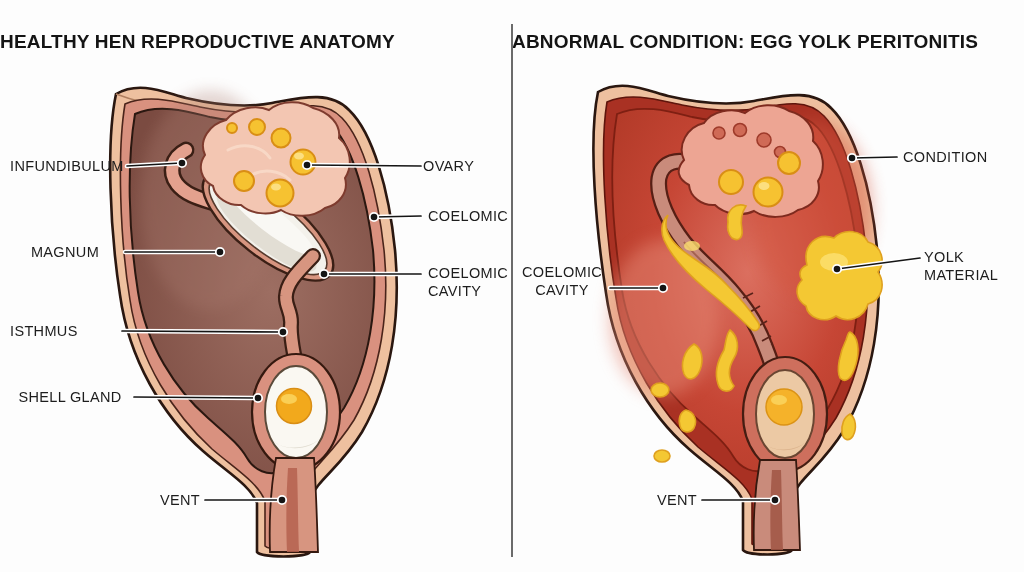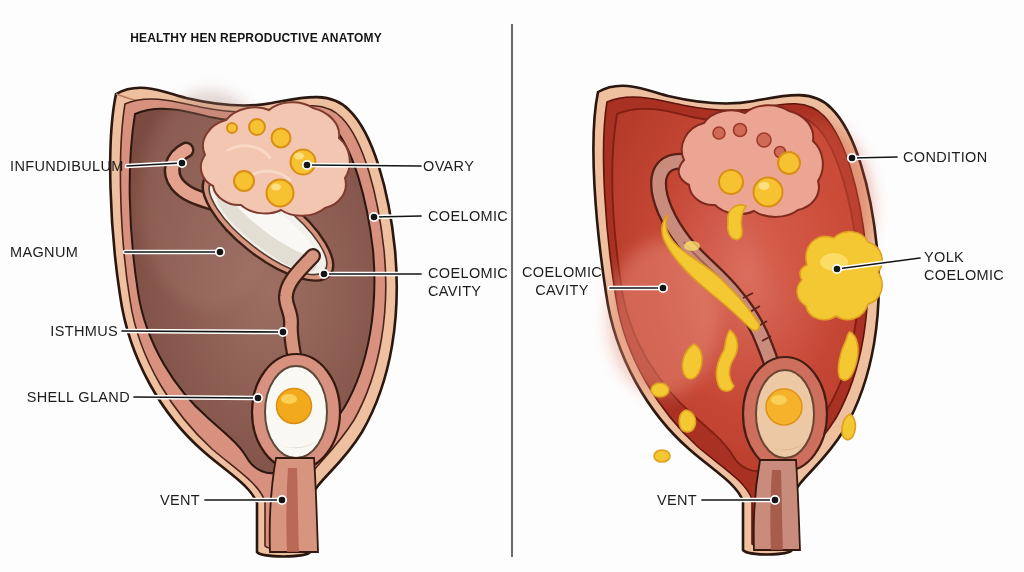--- a/index.html
+++ b/index.html
@@ -6,22 +6,22 @@
   body{
     width:1024px;height:572px;position:relative;overflow:hidden;
     background:var(--background,#fdfdfd);
     font-family:"Liberation Sans", sans-serif;
   }
   .panel{position:absolute;top:0;width:512px;height:572px;}
   #panel-left{left:0;}
   #panel-right{left:512px;}
   .panel svg{position:absolute;left:0;top:0;}
   .title{
-    position:absolute;top:31px;left:0;width:100%;text-align:center;
-    font-size:12px;font-weight:700;letter-spacing:.2px;color:var(--title_text,#141414);
+    position:absolute;top:31px;left:0;width:100%;
+    font-size:19px;font-weight:700;letter-spacing:.2px;color:var(--title_text,#141414);
   }
   .label{
     position:absolute;font-size:14.5px;color:var(--label_text,#1d1d1d);
     letter-spacing:.35px;line-height:18px;white-space:nowrap;
     transform:translateY(-50%);
   }
   .label.wrap{white-space:normal;}
   .divider{
     position:absolute;left:511px;top:24px;width:2px;height:533px;
     background:var(--divider,#6b6b6b);
@@ -138,23 +138,23 @@
         <circle class="dot" cx="374" cy="217" r="4.2"></circle>
       <line class="llh" x1="324" y1="274" x2="421" y2="274"></line>
         <line class="ll" x1="324" y1="274" x2="421" y2="274"></line>
         <circle class="dot" cx="324" cy="274" r="4.2"></circle>
     </g>
   </svg>
 
   <div class="title">HEALTHY HEN REPRODUCTIVE ANATOMY</div>
 
   <div class="label" style="left:10px;width:112px;text-align:left;top:166px">INFUNDIBULUM</div>
-  <div class="label" style="left:10px;width:110px;text-align:left;top:252px">MAGNUM</div>
-  <div class="label" style="left:10px;width:108px;text-align:right;top:331px">ISTHMUS</div>
-  <div class="label" style="left:10px;width:120px;text-align:right;top:397px">SHELL GLAND</div>
+  <div class="label" style="left:10px;width:110px;text-align:center;top:252px">MAGNUM</div>
+  <div class="label" style="left:10px;width:108px;top:331px">ISTHMUS</div>
+  <div class="label" style="left:10px;width:120px;text-align:center;top:397px">SHELL GLAND</div>
   <div class="label" style="left:10px;width:190px;text-align:right;top:500px">VENT</div>
   <div class="label" style="left:423px;top:166px">OVARY</div>
   <div class="label" style="left:428px;top:216px">COELOMIC</div>
   <div class="label wrap" style="left:428px;width:86px;top:282px">COELOMIC CAVITY</div>
 </div>
 
 <div class="panel" id="panel-right">
 
   <svg width="512" height="572" viewBox="0 0 512 572">
     <defs>
@@ -246,20 +246,21 @@
         <circle class="dot" cx="340" cy="158" r="4.2"></circle>
       <line class="llh" x1="325" y1="269" x2="408" y2="258"></line>
         <line class="ll" x1="325" y1="269" x2="408" y2="258"></line>
         <circle class="dot" cx="325" cy="269" r="4.2"></circle>
       <line class="llh" x1="190" y1="500" x2="262" y2="500"></line>
         <line class="ll" x1="190" y1="500" x2="262" y2="500"></line>
         <circle class="dot" cx="263" cy="500" r="4.2"></circle>
     </g>
   </svg>
 
+  <div class="title">ABNORMAL CONDITION: EGG YOLK PERITONITIS</div>
 
   <div class="label wrap" style="left:10px;width:80px;text-align:center;top:281px">COELOMIC CAVITY</div>
   <div class="label" style="left:391px;top:157px">CONDITION</div>
-  <div class="label wrap" style="left:412px;width:82px;top:266px">YOLK COELOMIC</div>
+  <div class="label wrap" style="left:412px;width:82px;top:266px">YOLK MATERIAL</div>
   <div class="label" style="left:90px;width:95px;text-align:right;top:500px">VENT</div>
 </div>
 
 <div class="divider"></div>
 
 </body></html>

